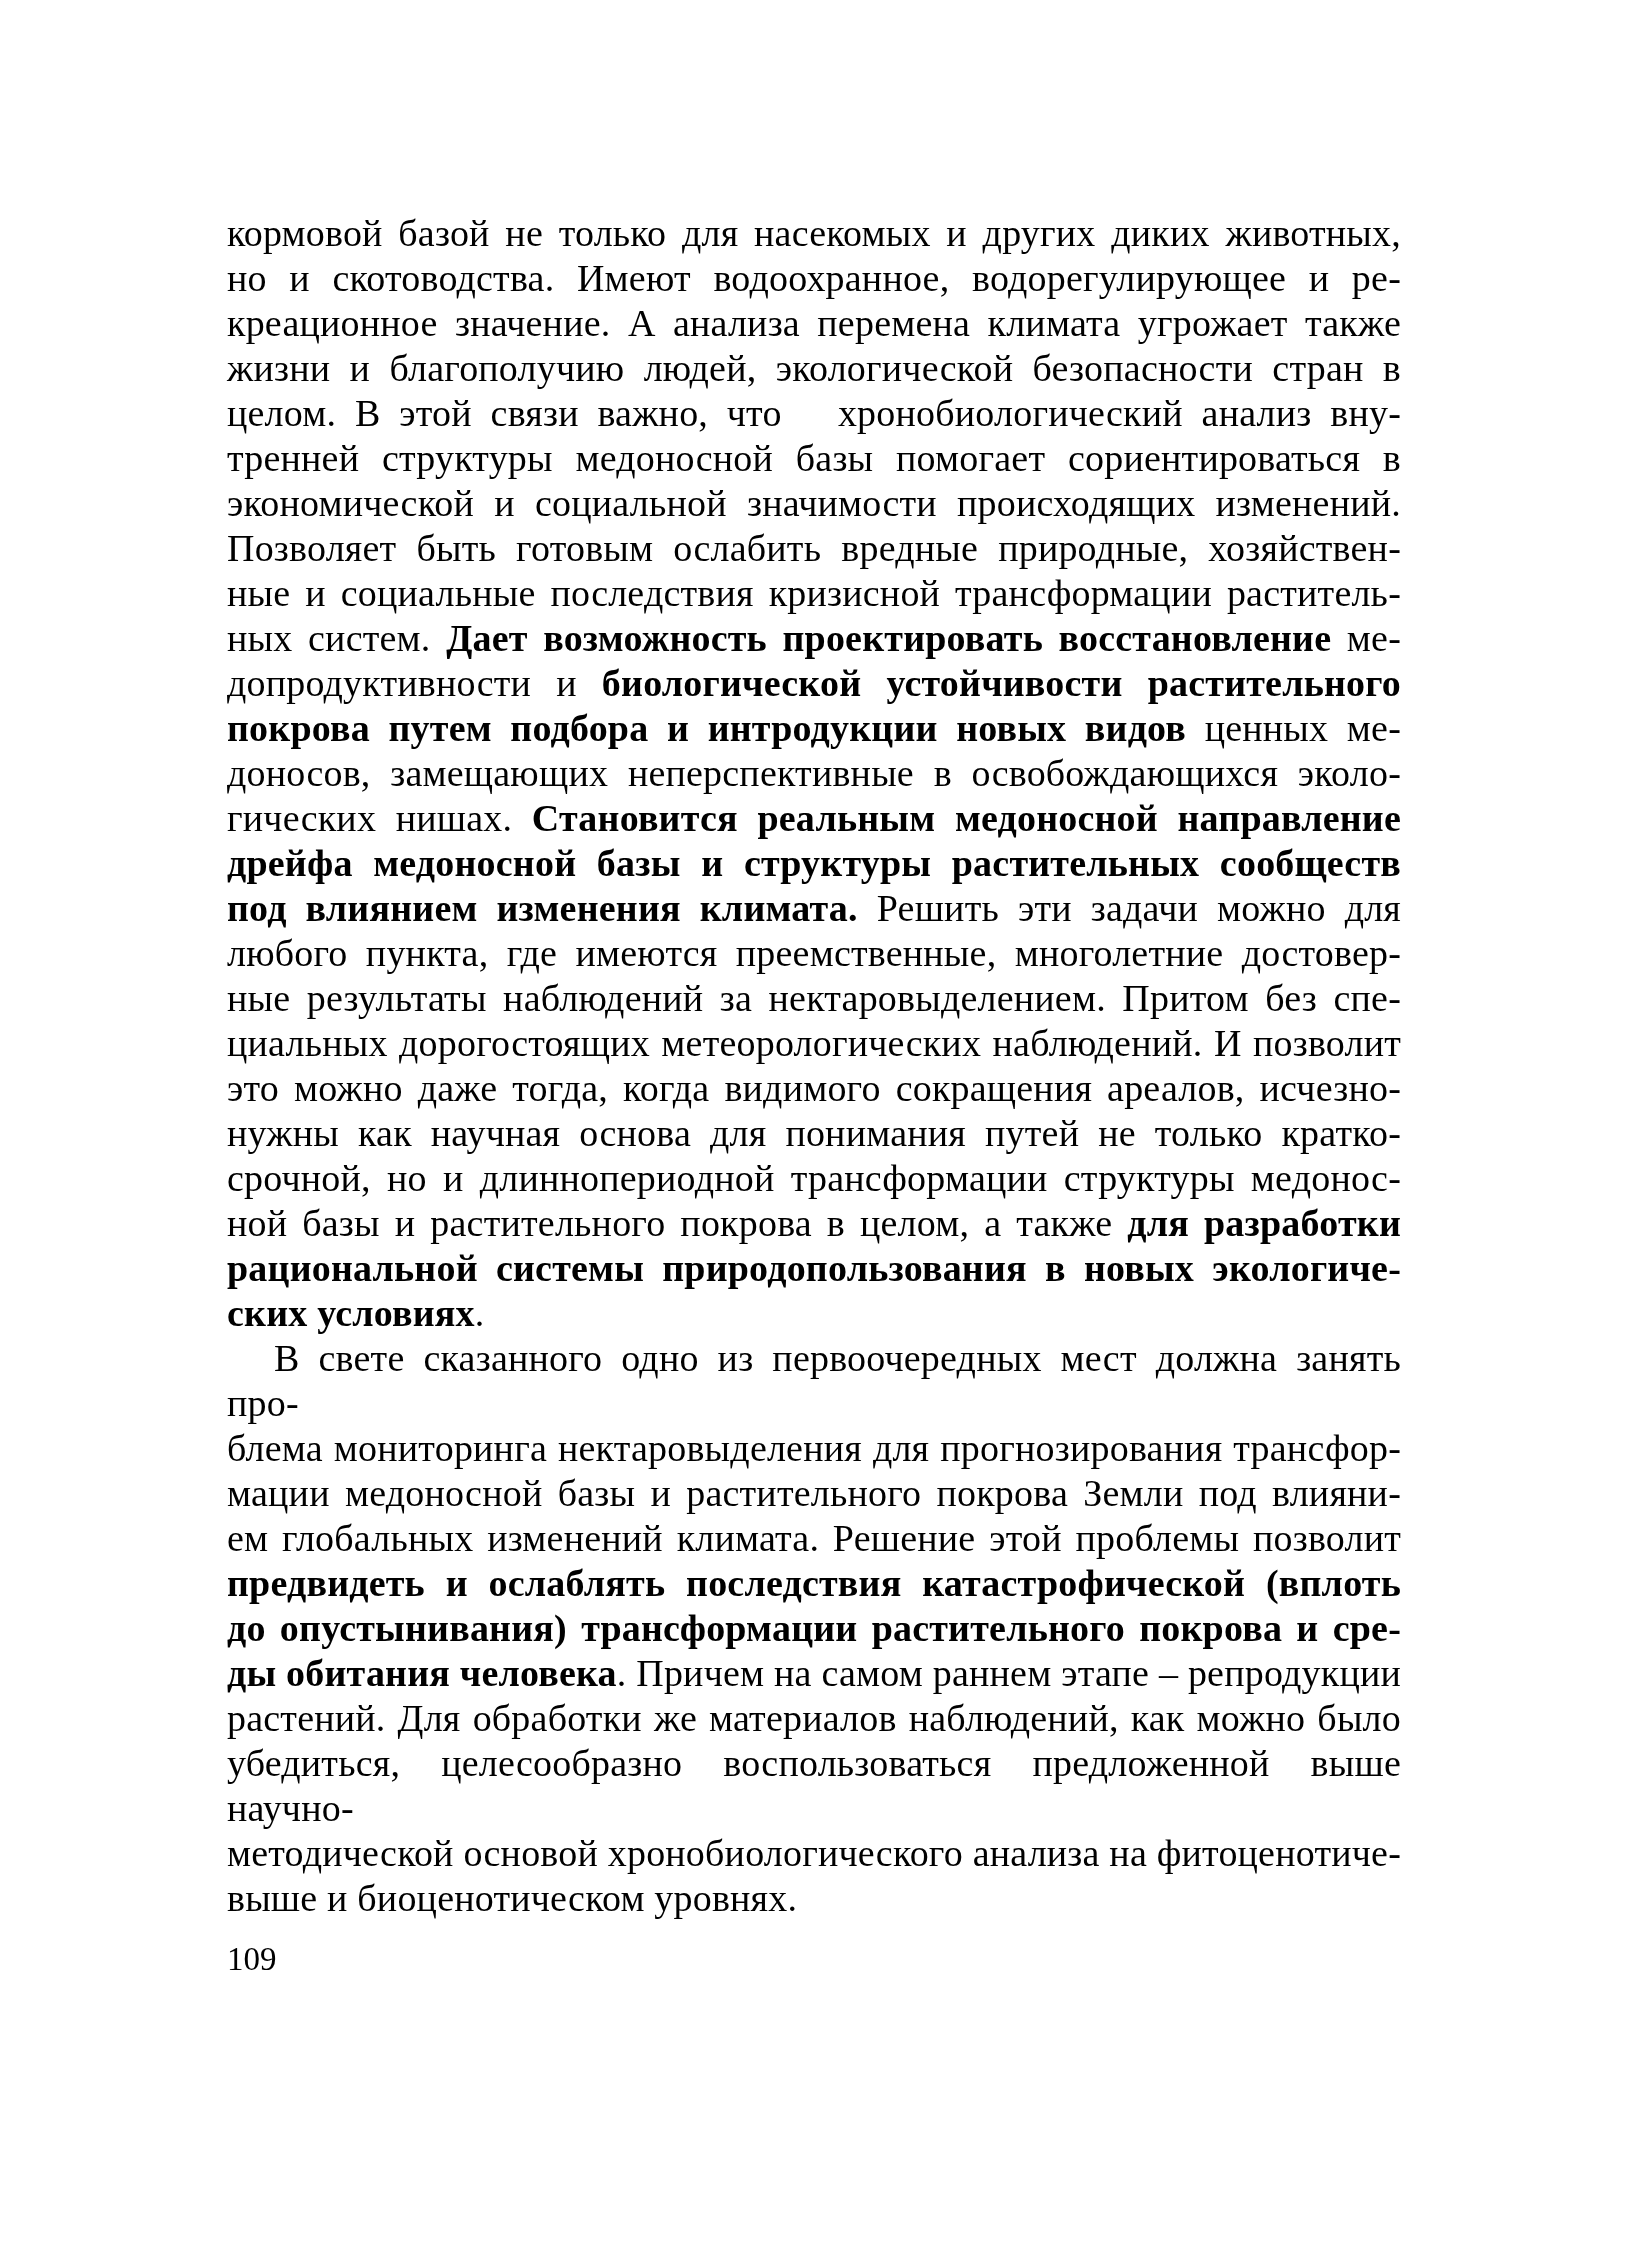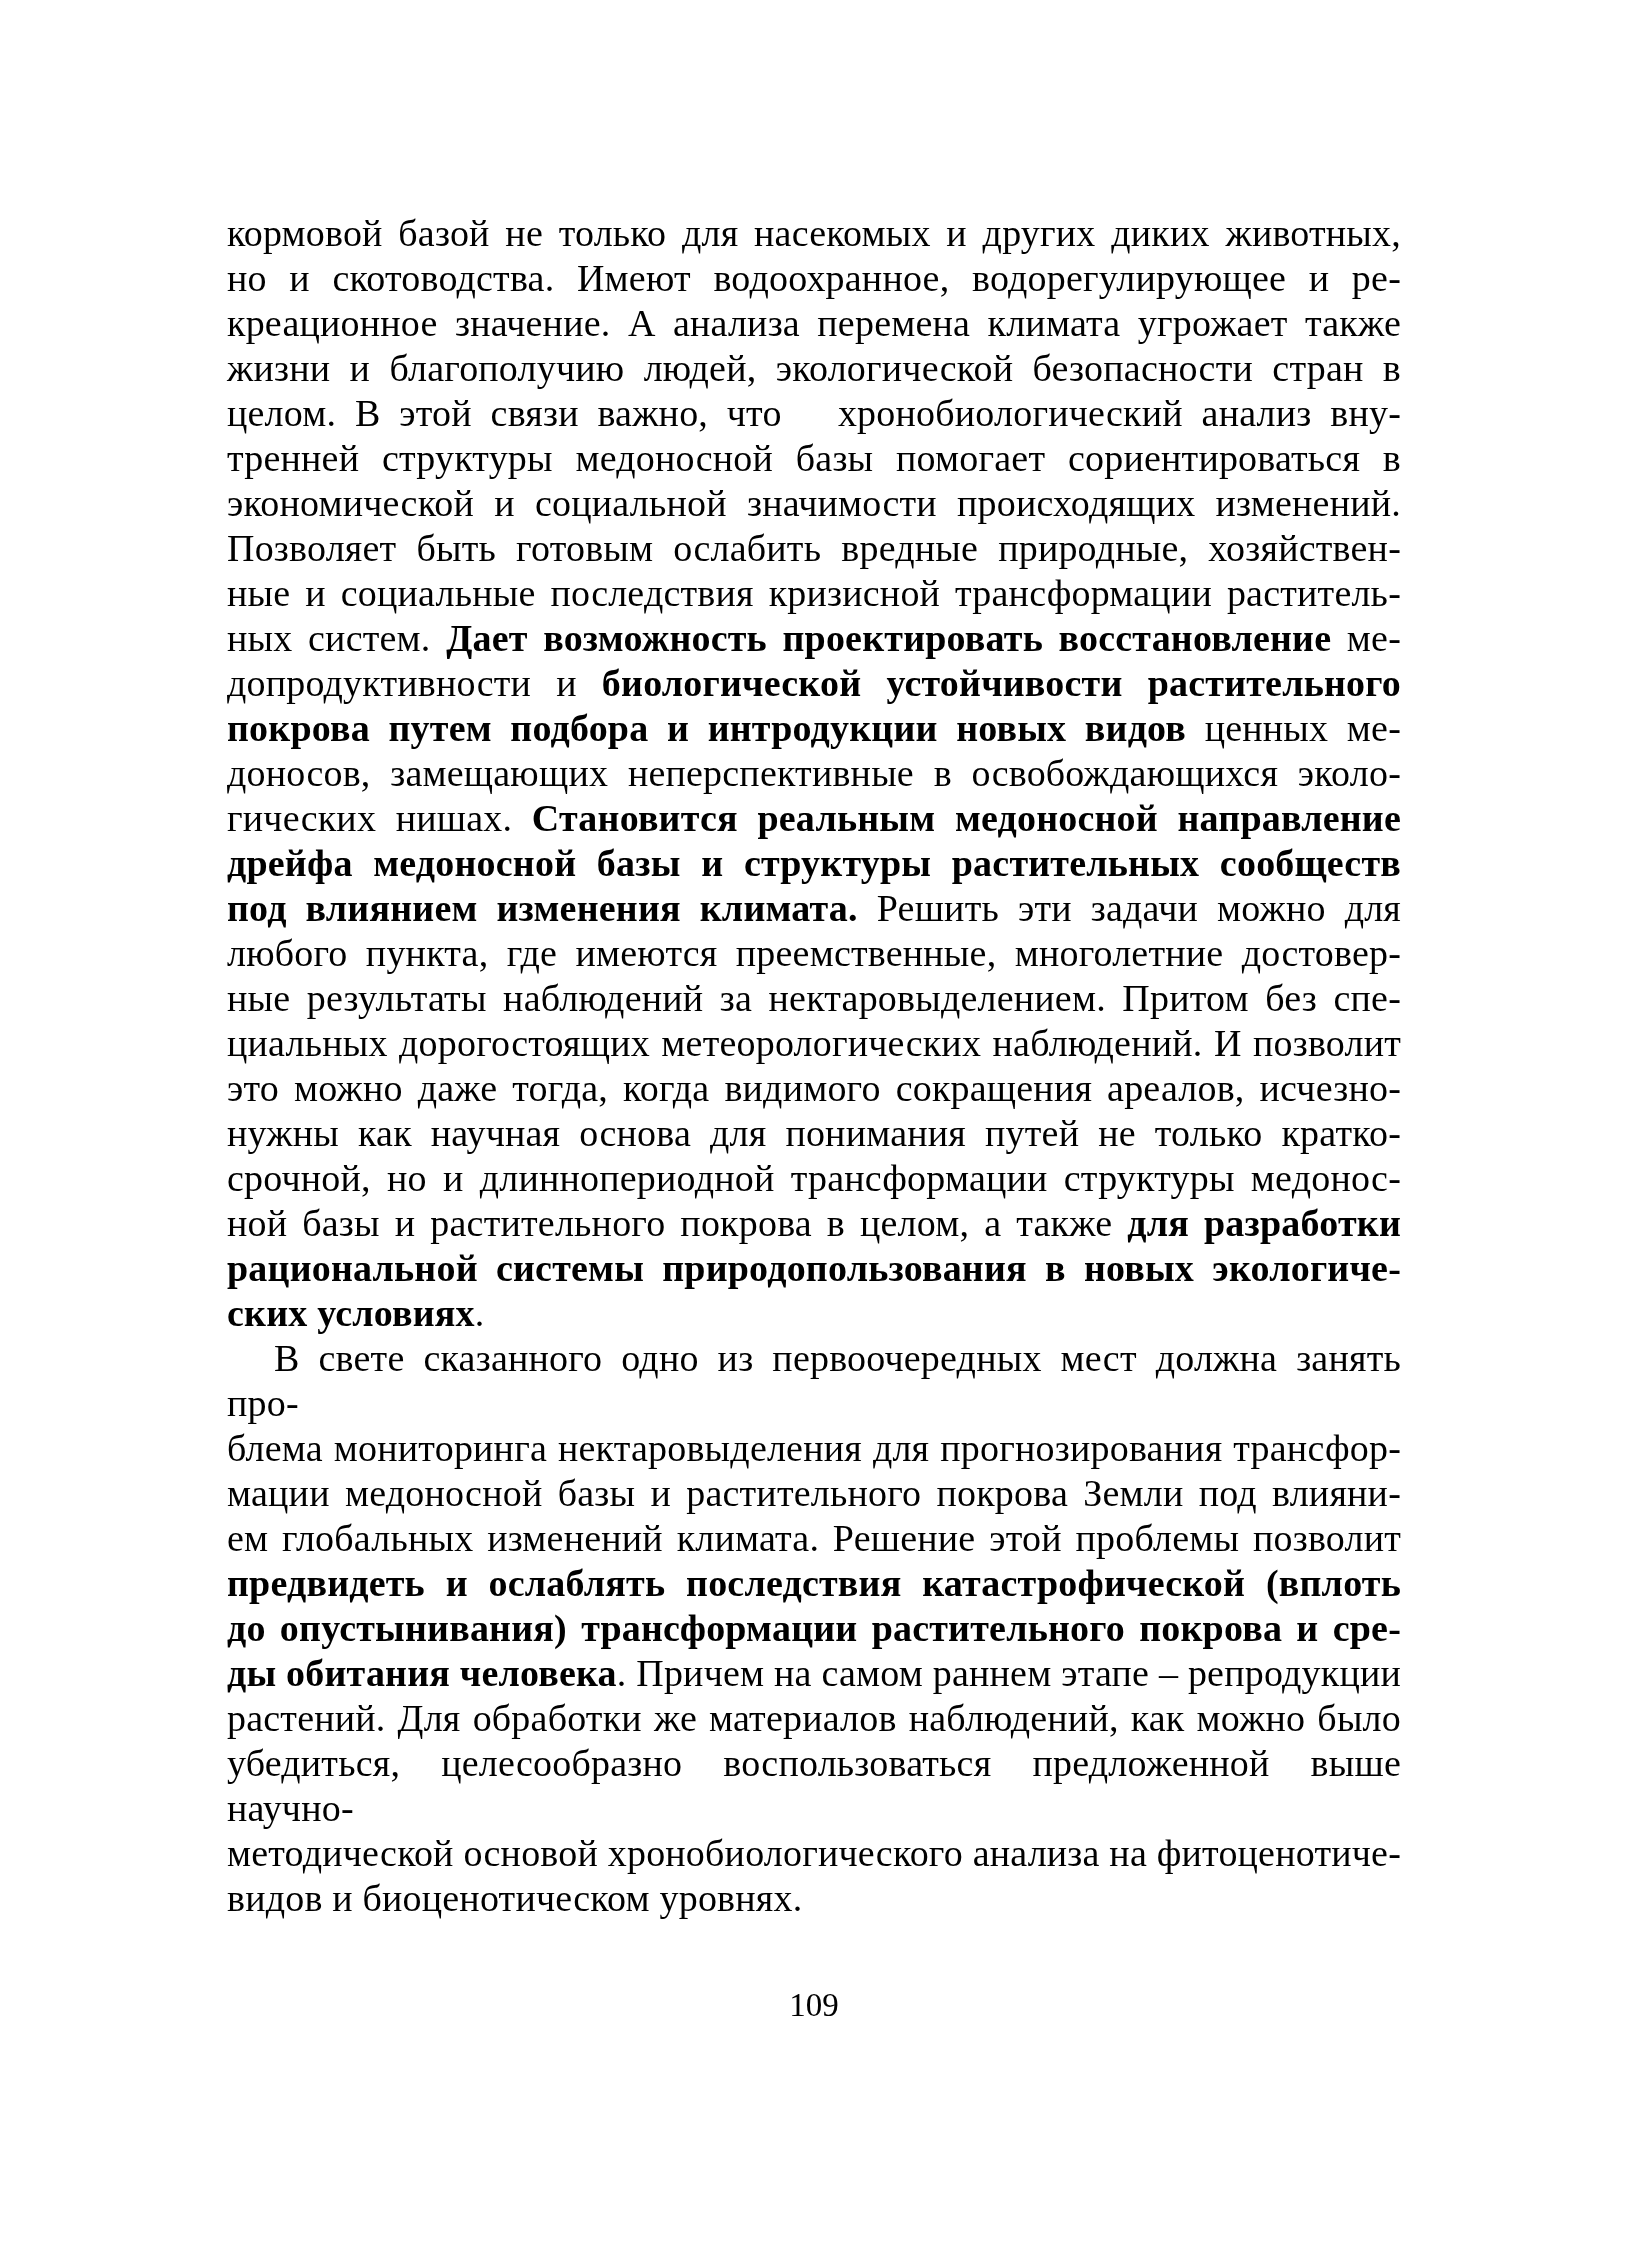--- a/index.html
+++ b/index.html
@@ -34,23 +34,23 @@
     text-align-last: left;
   }
   .line.indent {
     text-indent: 47px;
   }
   .seg { font-weight: normal; }
   .seg.b { font-weight: bold; margin-top: 31px; }
   .page-number {
     position: absolute;
     left: 227px;
-    top: 1986px;
+    top: 1940px;
     width: 1174px;
-    text-align: center;
+    text-align: left;
     font-size: 33px;
     line-height: 38px;
     font-family: "Liberation Serif", "DejaVu Serif", serif;
     color: #000000;
   }
 </style>
 </head>
 <body>
 
 <div class="page">
@@ -83,17 +83,17 @@
       <div class="line indent"><span class="seg">В свете сказанного одно из первоочередных мест должна занять про-</span></div>
       <div class="line"><span class="seg">блема мониторинга нектаровыделения для прогнозирования трансфор-</span></div>
       <div class="line"><span class="seg">мации медоносной базы и растительного покрова Земли под влияни-</span></div>
       <div class="line"><span class="seg">ем глобальных изменений климата. Решение этой проблемы позволит</span></div>
       <div class="line"><span class="seg b">предвидеть и ослаблять последствия катастрофической (вплоть</span></div>
       <div class="line"><span class="seg b">до опустынивания) трансформации растительного покрова и сре-</span></div>
       <div class="line"><span class="seg b">ды обитания человека</span><span class="seg">. Причем на самом раннем этапе – репродукции</span></div>
       <div class="line"><span class="seg">растений. Для обработки же материалов наблюдений, как можно было</span></div>
       <div class="line"><span class="seg">убедиться, целесообразно воспользоваться предложенной выше научно-</span></div>
       <div class="line"><span class="seg">методической основой хронобиологического анализа на фитоценотиче-</span></div>
-      <div class="line last"><span class="seg">видов и биоценотическом уровнях.</span></div>
+      <div class="line last"><span class="seg">выше и биоценотическом уровнях.</span></div>
     </div>
   <div class="page-number">109</div>
 </div>
 
 
 </body></html>

